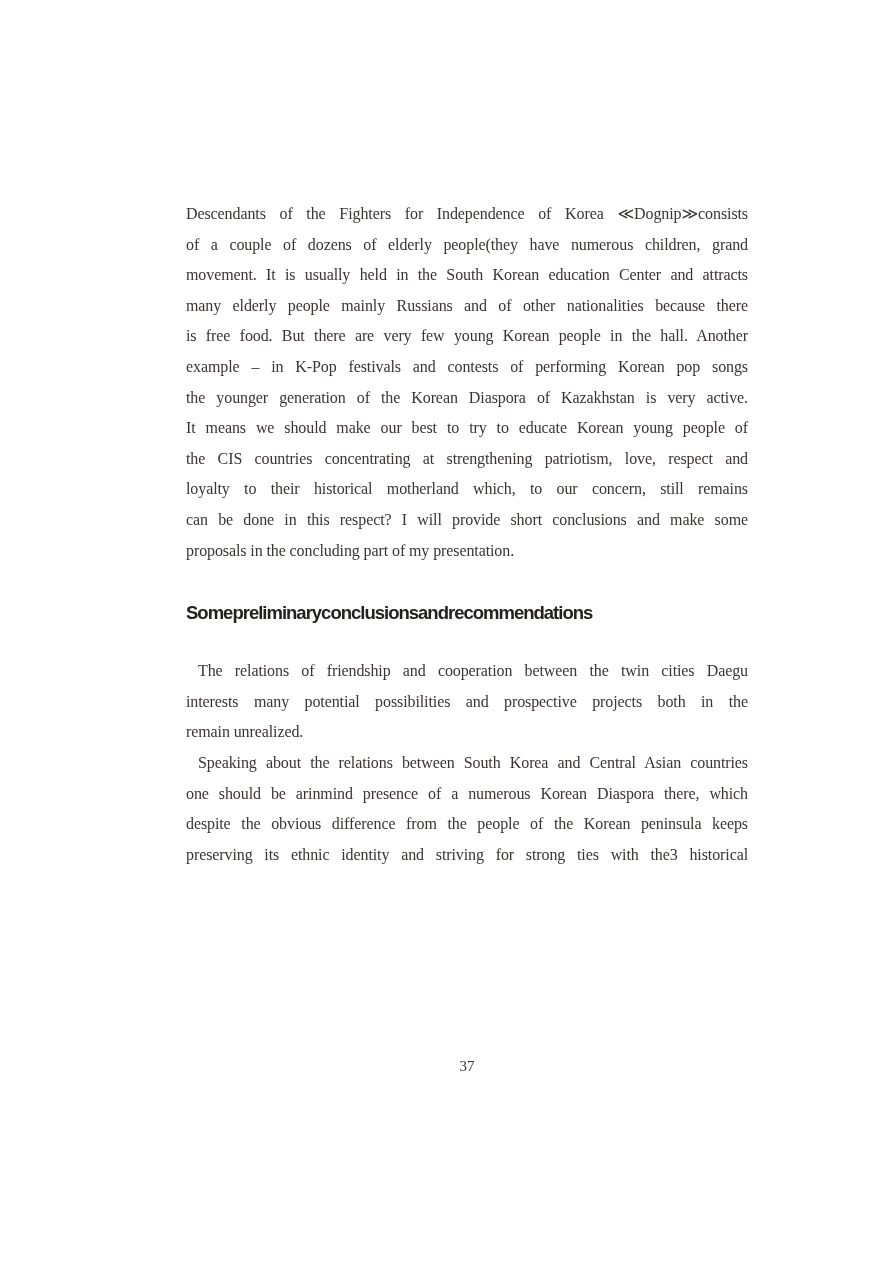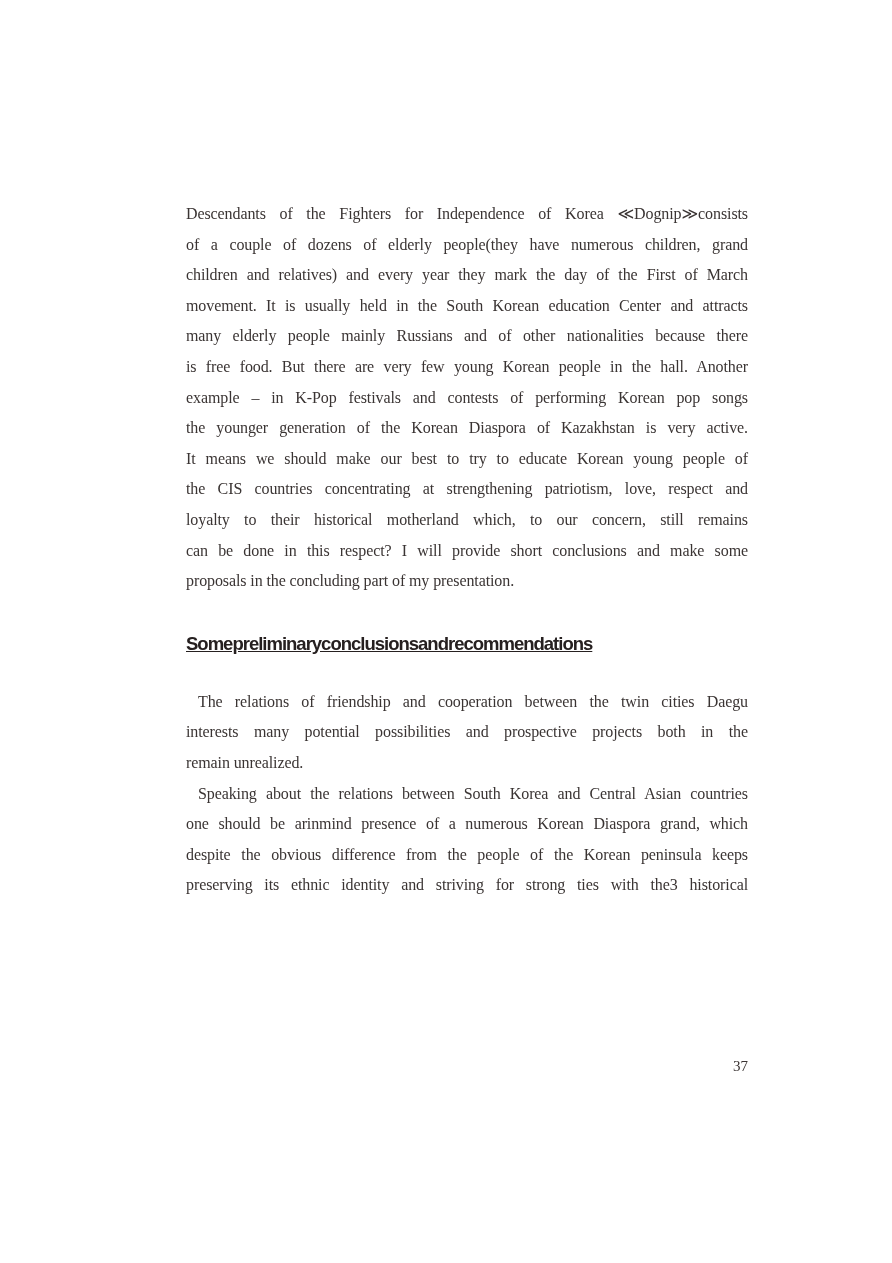--- a/index.html
+++ b/index.html
@@ -39,43 +39,41 @@
     text-indent: 12px;
   }
   .heading {
     font-family: "Liberation Sans", "DejaVu Sans", sans-serif;
     font-weight: 700;
     font-size: 18.5px;
     letter-spacing: -1px;
     line-height: 30px;
     margin: 32px 0 28px 0;
     color: var(--heading, #262020);
-    text-decoration: underline;
   }
   .pagenum {
     position: absolute;
     left: 186px;
     top: 1056px;
     width: 562px;
-    text-align: right;
+    text-align: center;
     font-size: 15px;
     line-height: 20px;
     color: var(--text, #3a3433);
   }
 </style>
 </head>
 <body>
 
 <div class="page">
   <div class="textblock">
 
     <div class="para">
         <div class="line">Descendants of the Fighters for Independence of Korea ≪Dognip≫consists</div>
         <div class="line">of a couple of dozens of elderly people(they have numerous children, grand</div>
-        <div class="line">children and relatives) and every year they mark the day of the First of March</div>
         <div class="line">movement. It is usually held in the South Korean education Center and attracts</div>
         <div class="line">many elderly people mainly Russians and of other nationalities because there</div>
         <div class="line">is free food. But there are very few young Korean people in the hall. Another</div>
         <div class="line">example – in K-Pop festivals and contests of performing Korean pop songs</div>
         <div class="line">the younger generation of the Korean Diaspora of Kazakhstan is very active.</div>
         <div class="line">It means we should make our best to try to educate Korean young people of</div>
         <div class="line">the CIS countries concentrating at strengthening patriotism, love, respect and</div>
         <div class="line">loyalty to their historical motherland which, to our concern, still remains</div>
         <div class="line">can be done in this respect? I will provide short conclusions and make some</div>
         <div class="line lastline">proposals in the concluding part of my presentation.</div>
@@ -84,21 +82,21 @@
     <h2 class="heading">Somepreliminaryconclusionsandrecommendations</h2>
 
     <div class="para">
         <div class="line indent">The relations of friendship and cooperation between the twin cities Daegu</div>
         <div class="line">interests many potential possibilities and prospective projects both in the</div>
         <div class="line lastline">remain unrealized.</div>
       </div>
 
     <div class="para">
         <div class="line indent">Speaking about the relations between South Korea and Central Asian countries</div>
-        <div class="line">one should be arinmind presence of a numerous Korean Diaspora grand, which</div>
+        <div class="line">one should be arinmind presence of a numerous Korean Diaspora there, which</div>
         <div class="line">despite the obvious difference from the people of the Korean peninsula keeps</div>
         <div class="line">preserving its ethnic identity and striving for strong ties with the3 historical</div>
       </div>
 
   </div>
 
   <div class="pagenum">37</div>
 </div>
 
 </body></html>

